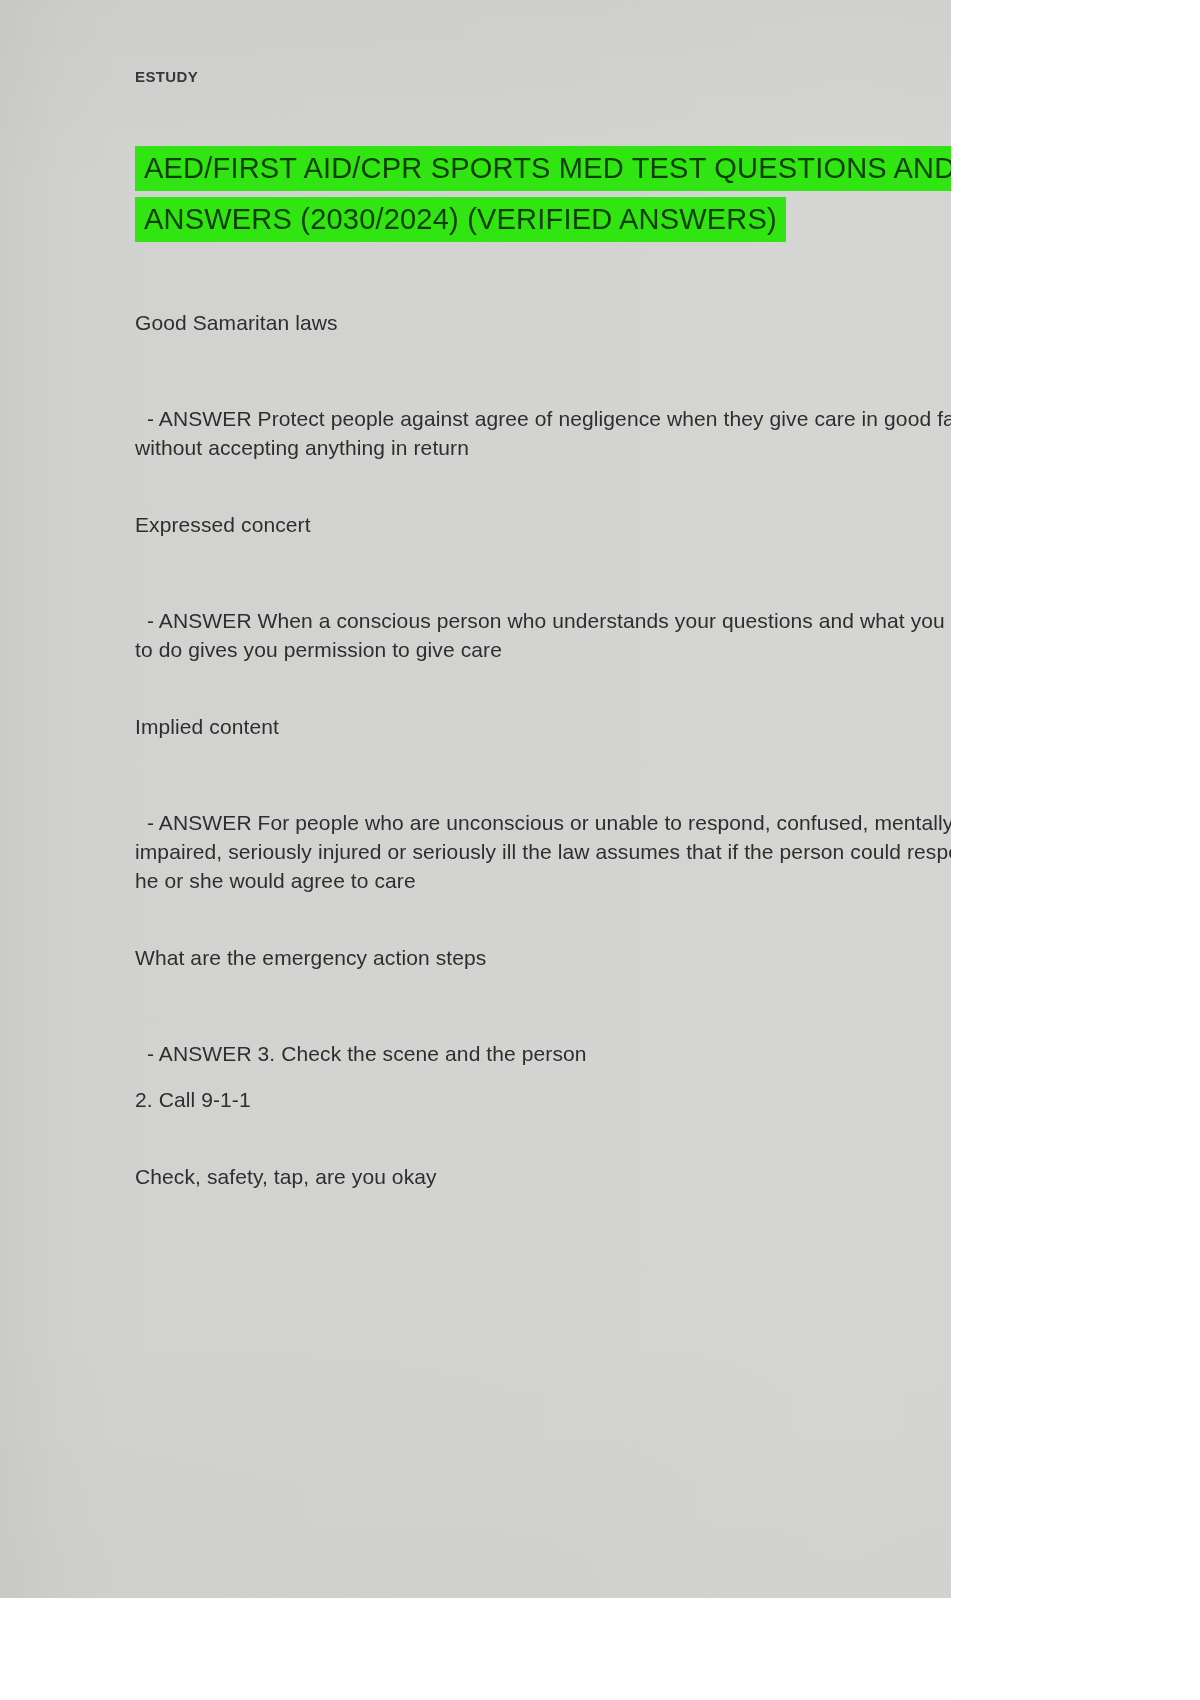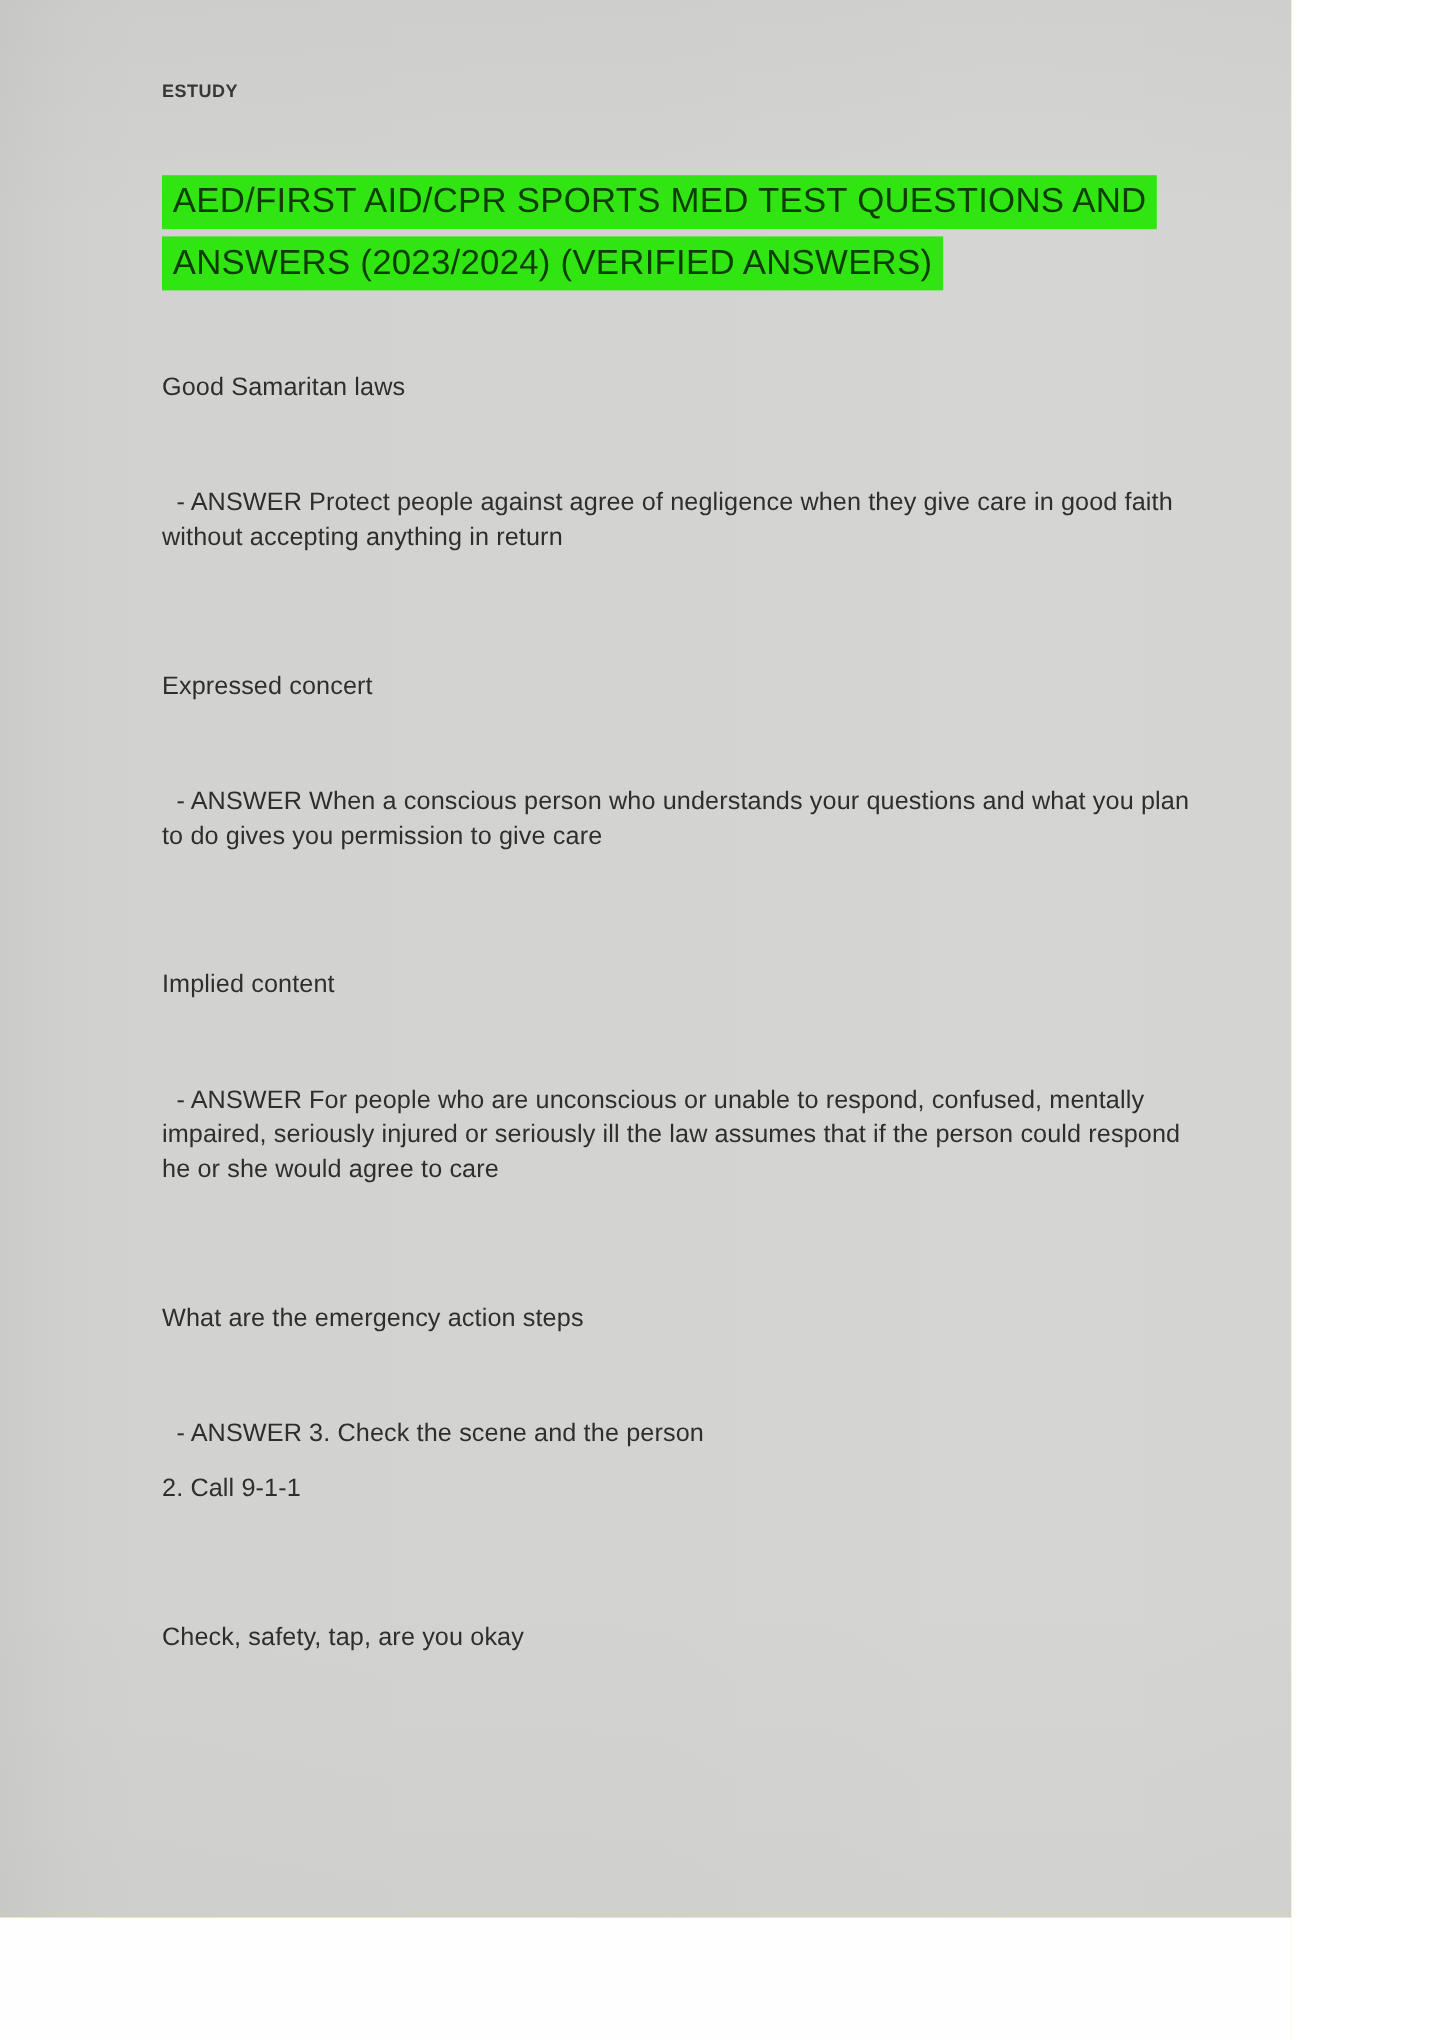--- a/index.html
+++ b/index.html
@@ -2,25 +2,25 @@
 <html><head>
 <meta charset="utf-8">
 <style>
   html, body {
     margin: 0;
     padding: 0;
     background: #ffffff;
   }
   .shot {
     position: relative;
-    width: 1076px;
+    width: 951px;
     height: 1700px;
     overflow: hidden;
     font-family: "Liberation Sans", sans-serif;
-    background: #fde047;
+    background: #e5e5e5;
   }
   
   .page-photo {
     position: absolute;
     left: 0; top: 0;
     width: 1200px;
     height: 1598px;
     background:
       linear-gradient(180deg, rgba(0,0,0,0.025) 0%, rgba(0,0,0,0) 12%, rgba(0,0,0,0) 82%, rgba(0,0,0,0.015) 100%),
       linear-gradient(90deg, #cbccca 0px, #d0d1cf 60px, #d2d3d1 120px, #d3d4d2 45%, #d5d6d3 70%, #d4d5d2 88%, #d1d2d0 100%);
@@ -57,21 +57,21 @@
     background: #30e512;
     color: #0e3d02;
   }
   .q, .a, .a2 {
     font-size: 21px;
     line-height: 29px;
     letter-spacing: 0.1px;
     margin: 0;
     color: #2e2e2e;
   }
-  .q { margin-top: 95px; }
+  .q { margin-top: 48px; }
   .q.first { margin-top: 60px; }
   .a { margin-top: 67px; text-indent: 12px; }
   .a2 { margin-top: 17px; }
   
   .footer-band {
     position: absolute;
     left: 0;
     top: 1598px;
     width: 1200px;
     height: 102px;
@@ -85,21 +85,21 @@
   <div class="page-photo">
     <div class="content">
 
       <div class="brand">ESTUDY</div>
 
       <div class="doc-title">
         <div class="title-line">
           <span class="hl">AED/FIRST AID/CPR SPORTS MED TEST QUESTIONS AND</span>
         </div>
         <div class="title-line">
-          <span class="hl">ANSWERS (2023/2024) (VERIFIED ANSWERS)</span>
+          <span class="hl">ANSWERS (2030/2024) (VERIFIED ANSWERS)</span>
         </div>
       </div>
 
       <p class="q first">Good Samaritan laws</p>
       <p class="a">- ANSWER Protect people against agree of negligence when they give care in good faith without accepting anything in return</p>
 
       <p class="q">Expressed concert</p>
       <p class="a">- ANSWER When a conscious person who understands your questions and what you plan to do gives you permission to give care</p>
 
       <p class="q">Implied content</p>

